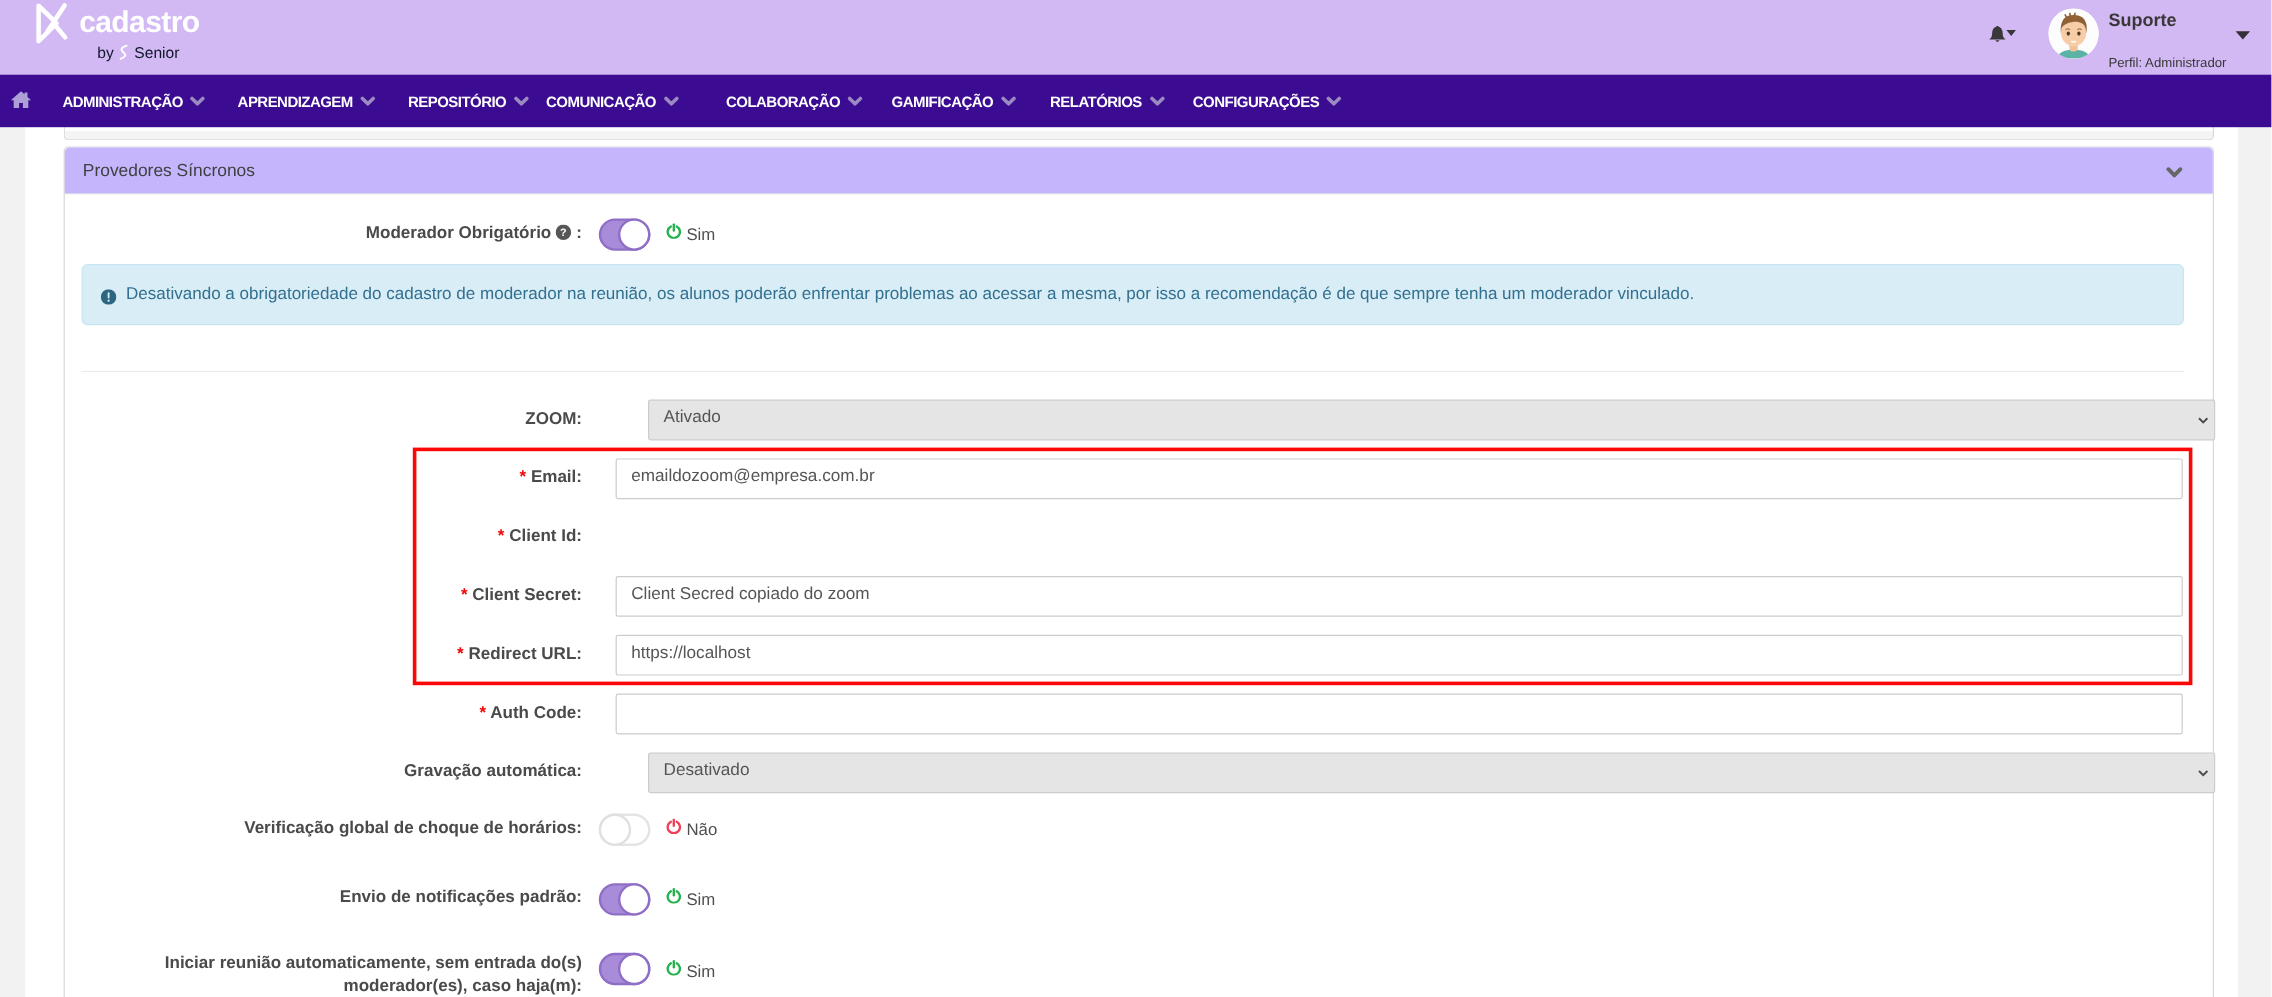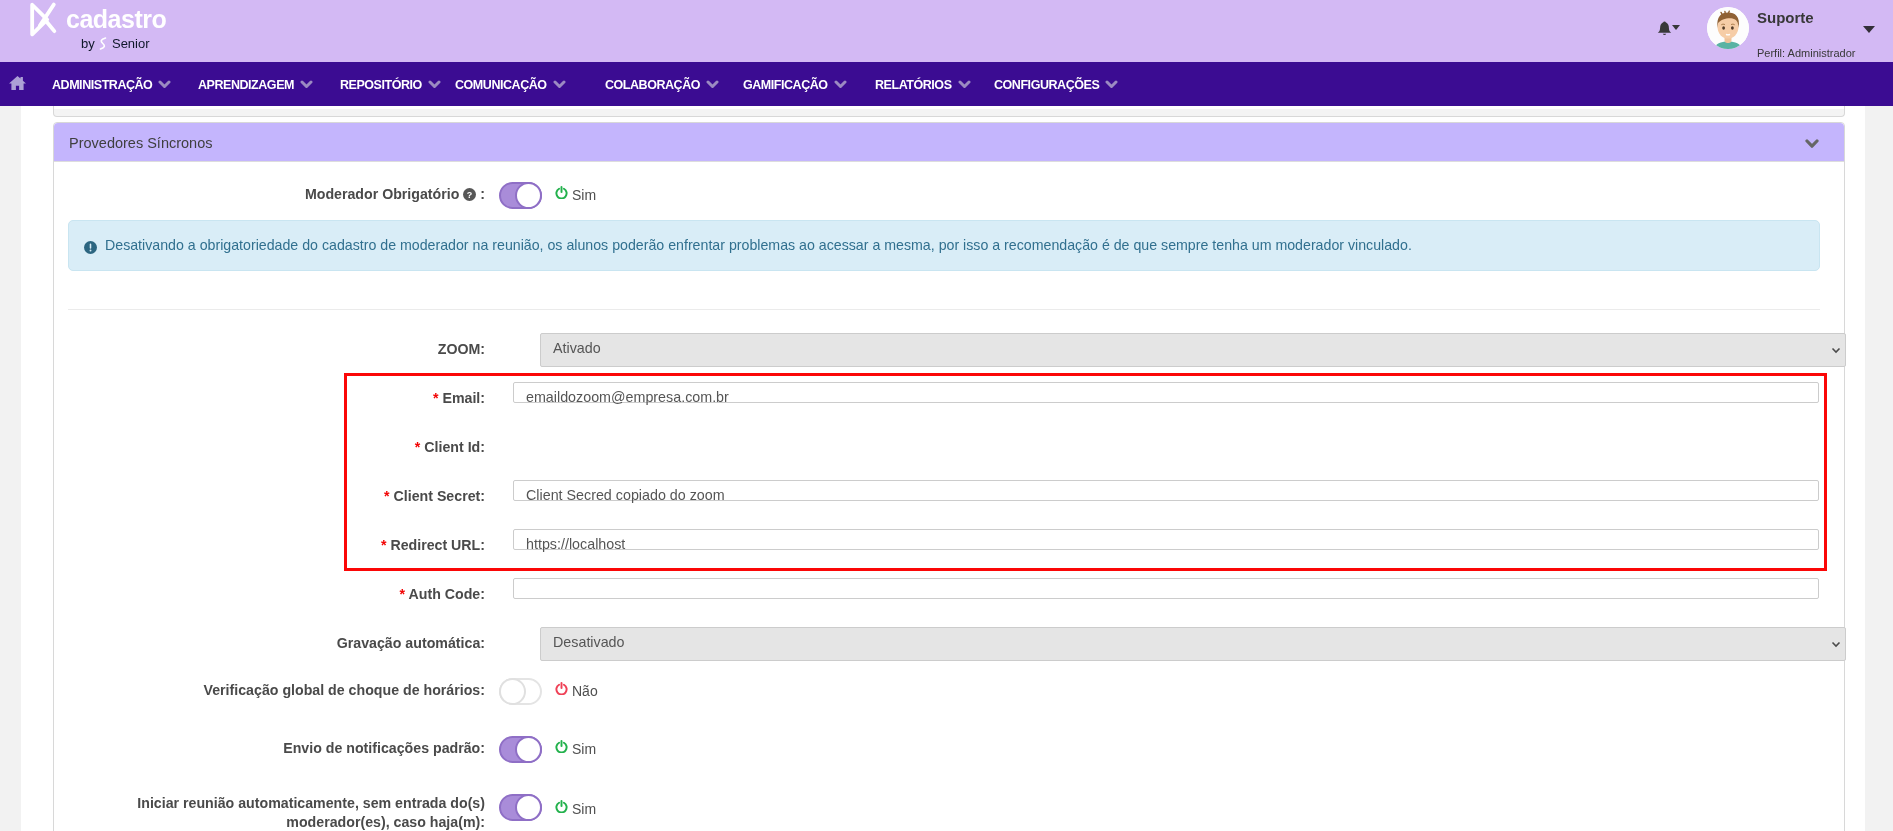--- a/index.html
+++ b/index.html
@@ -32,21 +32,21 @@
   
   .sliver { position:absolute; left:53px; top:105px; z-index:1; width:1792px; height:12px; background:linear-gradient(to bottom,#fff 0,#fff 4px,#f4f4f4 4px); border:1px solid #d8d8d8; border-top:none; border-radius:0 0 4px 4px; }
   .card { position:absolute; left:53px; top:122px; width:1792px; height:720px; background:#fff; border:1px solid #d8d8d8; border-radius:4px 4px 0 0; }
   .card-h { position:relative; height:39px; background:#c4b5fd; border-bottom:1px solid #ddd; border-radius:4px 4px 0 0; }
   .card-h .t { position:absolute; left:15px; top:12px; font-size:14.5px; color:#3f3f3f; }
   .card-h .chev { position:absolute; right:25px; top:16px; }
 
   
   .lb { position:absolute; width:432px; left:53px; text-align:right; font-size:14.2px; font-weight:bold; color:#4a4a4a; }
   .lb .req { color:#f20505; }
-  .inp { position:absolute; left:513px; width:1306px; height:21px; border:1px solid #ccc; border-radius:2px; background:#fff; font-size:14.3px; color:#555; padding:4px 12px 6px; line-height:21px; }
+  .inp { position:absolute; left:513px; width:1306px; height:34px; border:1px solid #ccc; border-radius:2px; background:#fff; font-size:14.3px; color:#555; padding:4px 12px 6px; line-height:21px; }
   .sel { position:absolute; left:513px; width:1306px; height:34px; border:1px solid #ccc; border-radius:2px; background:#e5e5e5; font-size:14.3px; color:#555; padding:4px 12px 6px; line-height:21px;margin-left:27px; }
   .sel .arr { position:absolute; right:4px; top:13px; }
 
   .alert { position:absolute; left:68px; top:220px; width:1752px; height:51px; background:#d9edf7; border:1px solid #c9e5f1; border-radius:5px; }
   .alert .ic { position:absolute; left:15px; top:20px; }
   .alert .tx { position:absolute; left:36px; top:16px; font-size:14.2px; color:#31708f; }
   .hr { position:absolute; left:68px; top:309px; width:1752px; height:0; border-top:1px solid #ebebeb; }
 
   .redbox { position:absolute; left:344px; top:373px; width:1483px; height:198px; border:3px solid #fb0707; }
 

